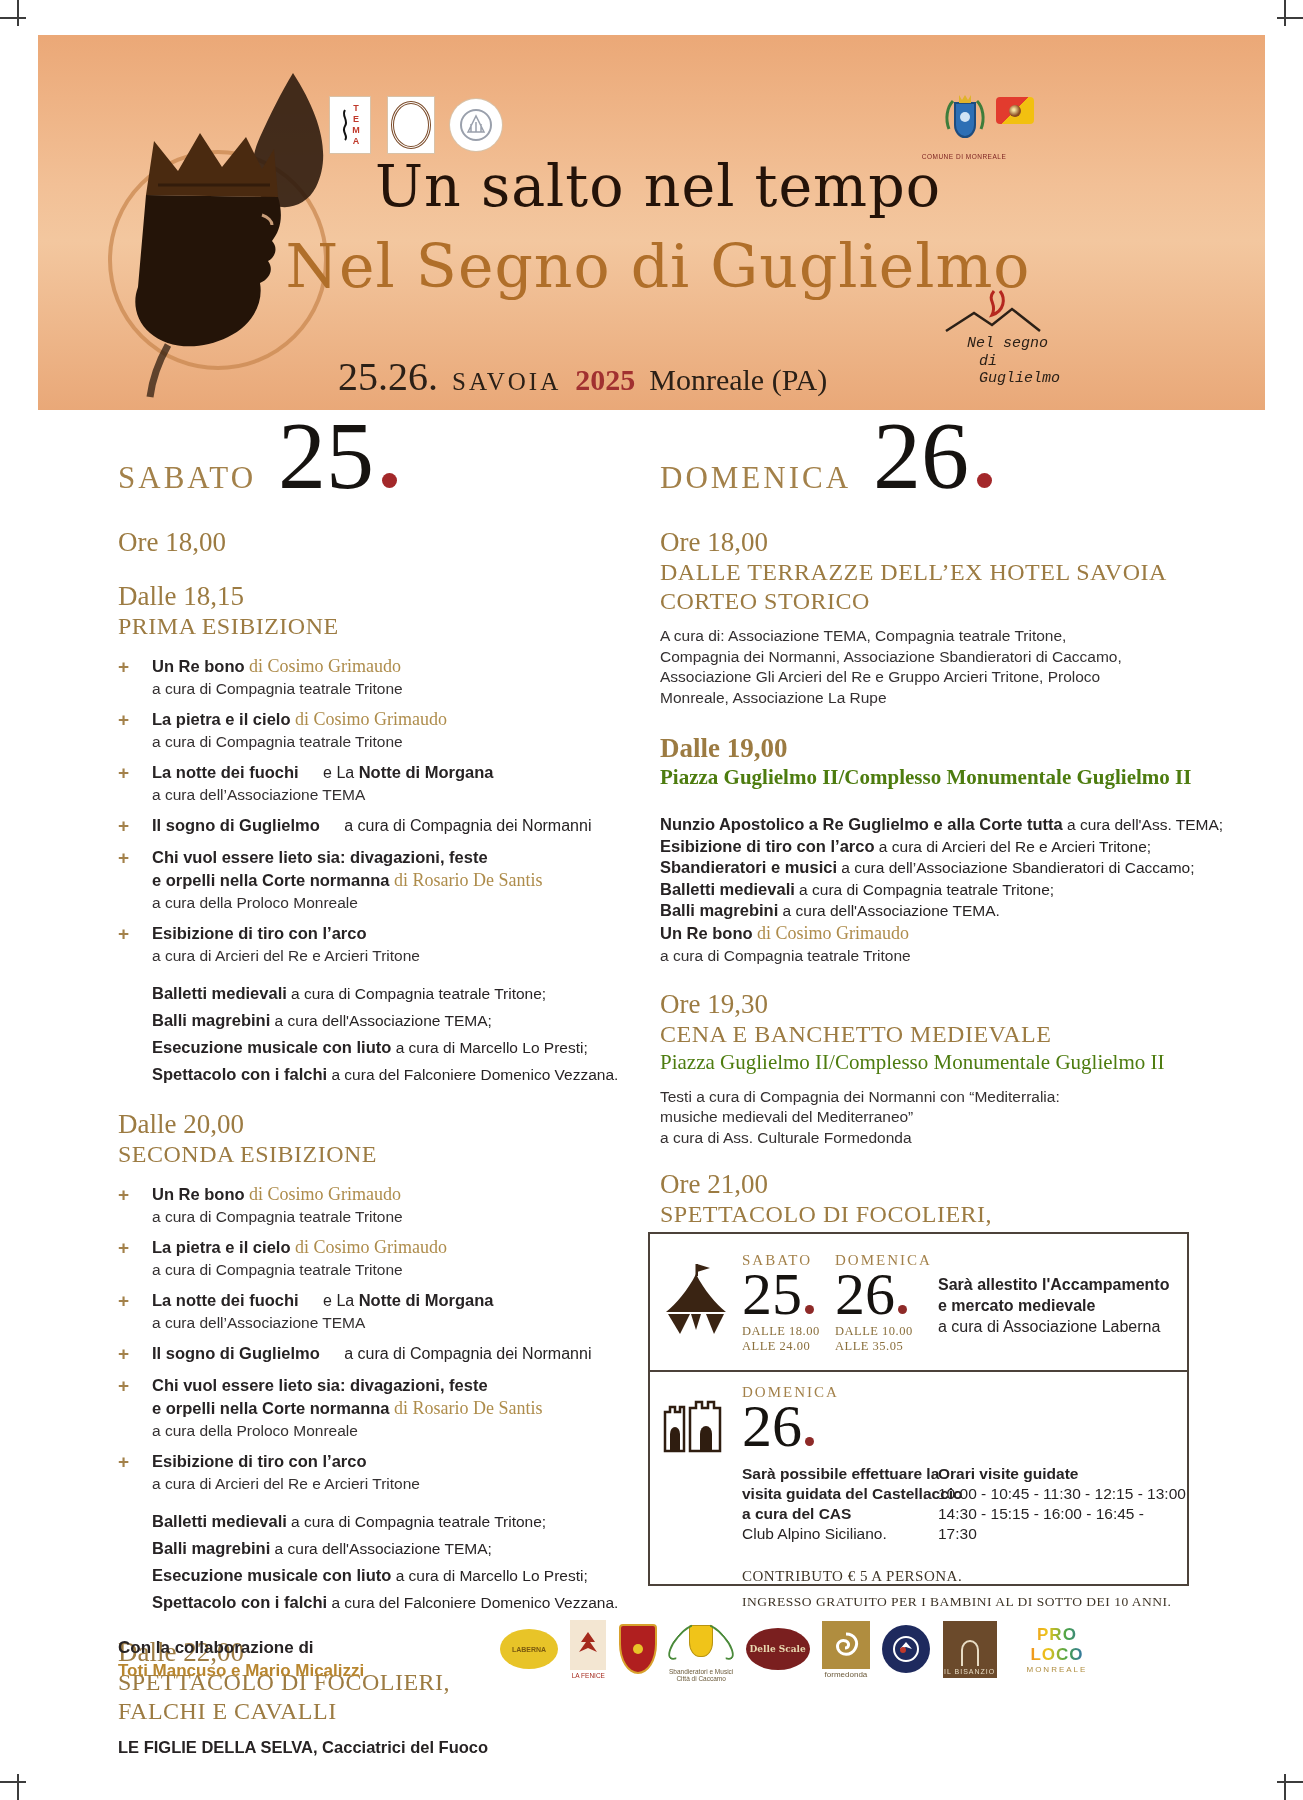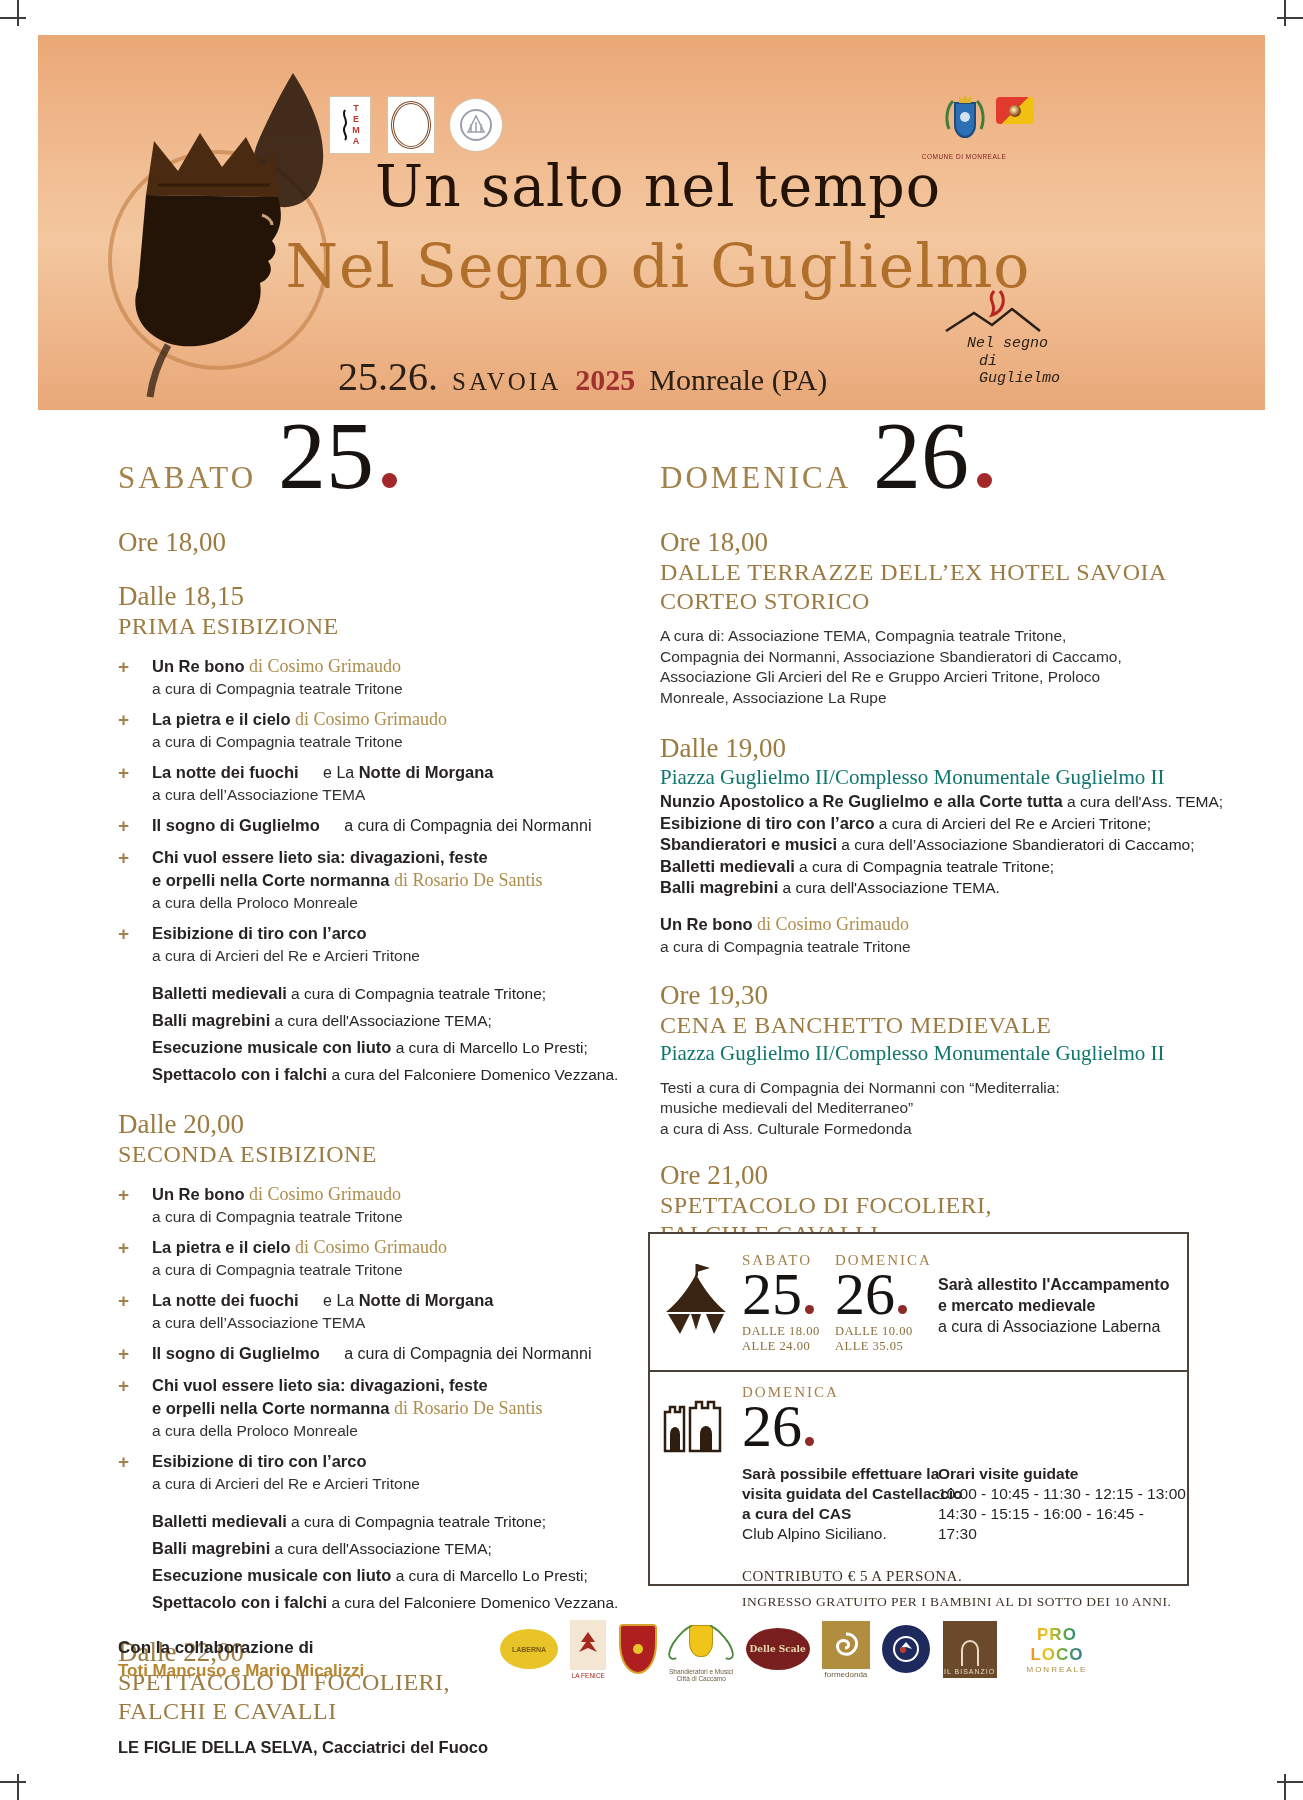--- a/index.html
+++ b/index.html
@@ -31,34 +31,34 @@
   .brand{position:absolute;left:878px;top:252px;width:150px;height:95px;}
   .brand-t{position:absolute;font-family:Liberation Mono, monospace;font-style:italic;color:#2b2017;margin-left:13px;}
   
   .col{position:absolute;}
   .dayrow{display:flex;align-items:baseline;height:90px;margin-bottom:18px;white-space:nowrap;}
   .dayname{font-family:"Liberation Serif",serif;font-size:31px;letter-spacing:3px;color:#a3814a;}
   .daynum{font-family:"Liberation Serif",serif;font-size:96px;line-height:.8;color:#161310;margin-left:22px;}
   .daydot{display:inline-block;width:15px;height:15px;border-radius:50%;background:#a3282a;margin-left:8px;}
   .h-time{font-family:"Liberation Serif",serif;font-size:27px;color:#9c7b42;line-height:32px;}
   .h-caps{font-family:"Liberation Serif",serif;font-size:24px;letter-spacing:.5px;color:#9c7b42;line-height:29px;}
-  .h-place{font-family:"Liberation Serif",serif;font-size:21px;color:#0f766e;line-height:26px;}
+  .h-place{font-family:"Liberation Serif",serif;font-size:21px;color:#4d7c0f;line-height:26px;}
   .sec{margin-bottom:22px;}
   .sec-tight{margin-bottom:10px;}
   .item{display:flex;margin-bottom:9px;}
   .plus{flex:0 0 34px;color:#a3814a;font-weight:700;font-size:19px;line-height:23px;}
   .line{line-height:23px;}
   .b{font-weight:700;font-size:16.5px;color:#272324;}
   .r{font-size:16px;color:#272324;padding-left:20px;}
   .g{font-family:"Liberation Serif",serif;font-size:18px;color:#ae8c4b;}
   .sub{font-size:15.5px;color:#343031;line-height:21px;}
   .nowrap{white-space:nowrap;}
   .addenda{margin:14px 0 20px 34px;font-size:15.5px;line-height:26px;white-space:nowrap;}
   .para{font-size:15.5px;line-height:20.5px;color:#343031;margin-bottom:24px;}
-  .plines{font-size:15.5px;line-height:21.5px;margin-bottom:14px;white-space:nowrap;}
+  .plines{font-size:15.5px;line-height:21.5px;white-space:nowrap;}
   .show-lead{font-weight:700;font-size:16.5px;line-height:22px;}
   .show-sub{font-size:15.5px;line-height:21px;}
   .collab{position:absolute;left:118px;top:1636px;}
   .collab .n{font-weight:700;font-size:17px;line-height:23px;color:#b8862f;}
   .collab .c{font-weight:700;font-size:17px;line-height:23px;color:#272324;}
   
   .infobox{position:absolute;left:648px;top:1232px;width:537px;height:350px;border:2px solid #4c423a;background:#fff;}
   .row1{position:relative;height:136px;border-bottom:2px solid #4c423a;}
   .row2{position:relative;height:212px;}
   .bx-label{font-family:"Liberation Serif",serif;font-size:15px;letter-spacing:2px;color:#a3814a;}
@@ -312,21 +312,21 @@
     <span class="daynum">26</span>
     <span class="daydot"></span>
   </div>
 
   <div class="sec-tight" style="margin-bottom:10px;">
     <div class="h-time">Ore 18,00</div>
     <div class="h-caps"><span>DALLE TERRAZZE DELL’EX HOTEL SAVOIA</span><br><span>CORTEO STORICO</span></div>
   </div>
   <div class="para" style="width:475px;">A cura di: Associazione TEMA, Compagnia teatrale Tritone, Compagnia dei Normanni, Associazione Sbandieratori di Caccamo, Associazione Gli Arcieri del Re e Gruppo Arcieri Tritone, Proloco Monreale, Associazione La Rupe</div>
 
-  <div class="sec-tight" style="margin-bottom:1px;">
+  <div class="sec-tight" style="margin-bottom:24px;font-weight:bold;">
     <div class="h-time">Dalle 19,00</div>
     <div class="h-place">Piazza Guglielmo II/Complesso Monumentale Guglielmo II</div>
   </div>
   <div class="plines">
     <div><span class="b">Nunzio Apostolico a Re Guglielmo e alla Corte tutta</span><span> a cura dell'Ass. TEMA;</span></div>
     <div><span class="b">Esibizione di tiro con l’arco</span><span> a cura di Arcieri del Re e Arcieri Tritone;</span></div>
     <div><span class="b">Sbandieratori e musici</span><span> a cura dell’Associazione Sbandieratori di Caccamo;</span></div>
     <div><span class="b">Balletti medievali</span><span> a cura di Compagnia teatrale Tritone;</span></div>
     <div><span class="b">Balli magrebini</span><span> a cura dell'Associazione TEMA.</span></div>
   </div>

